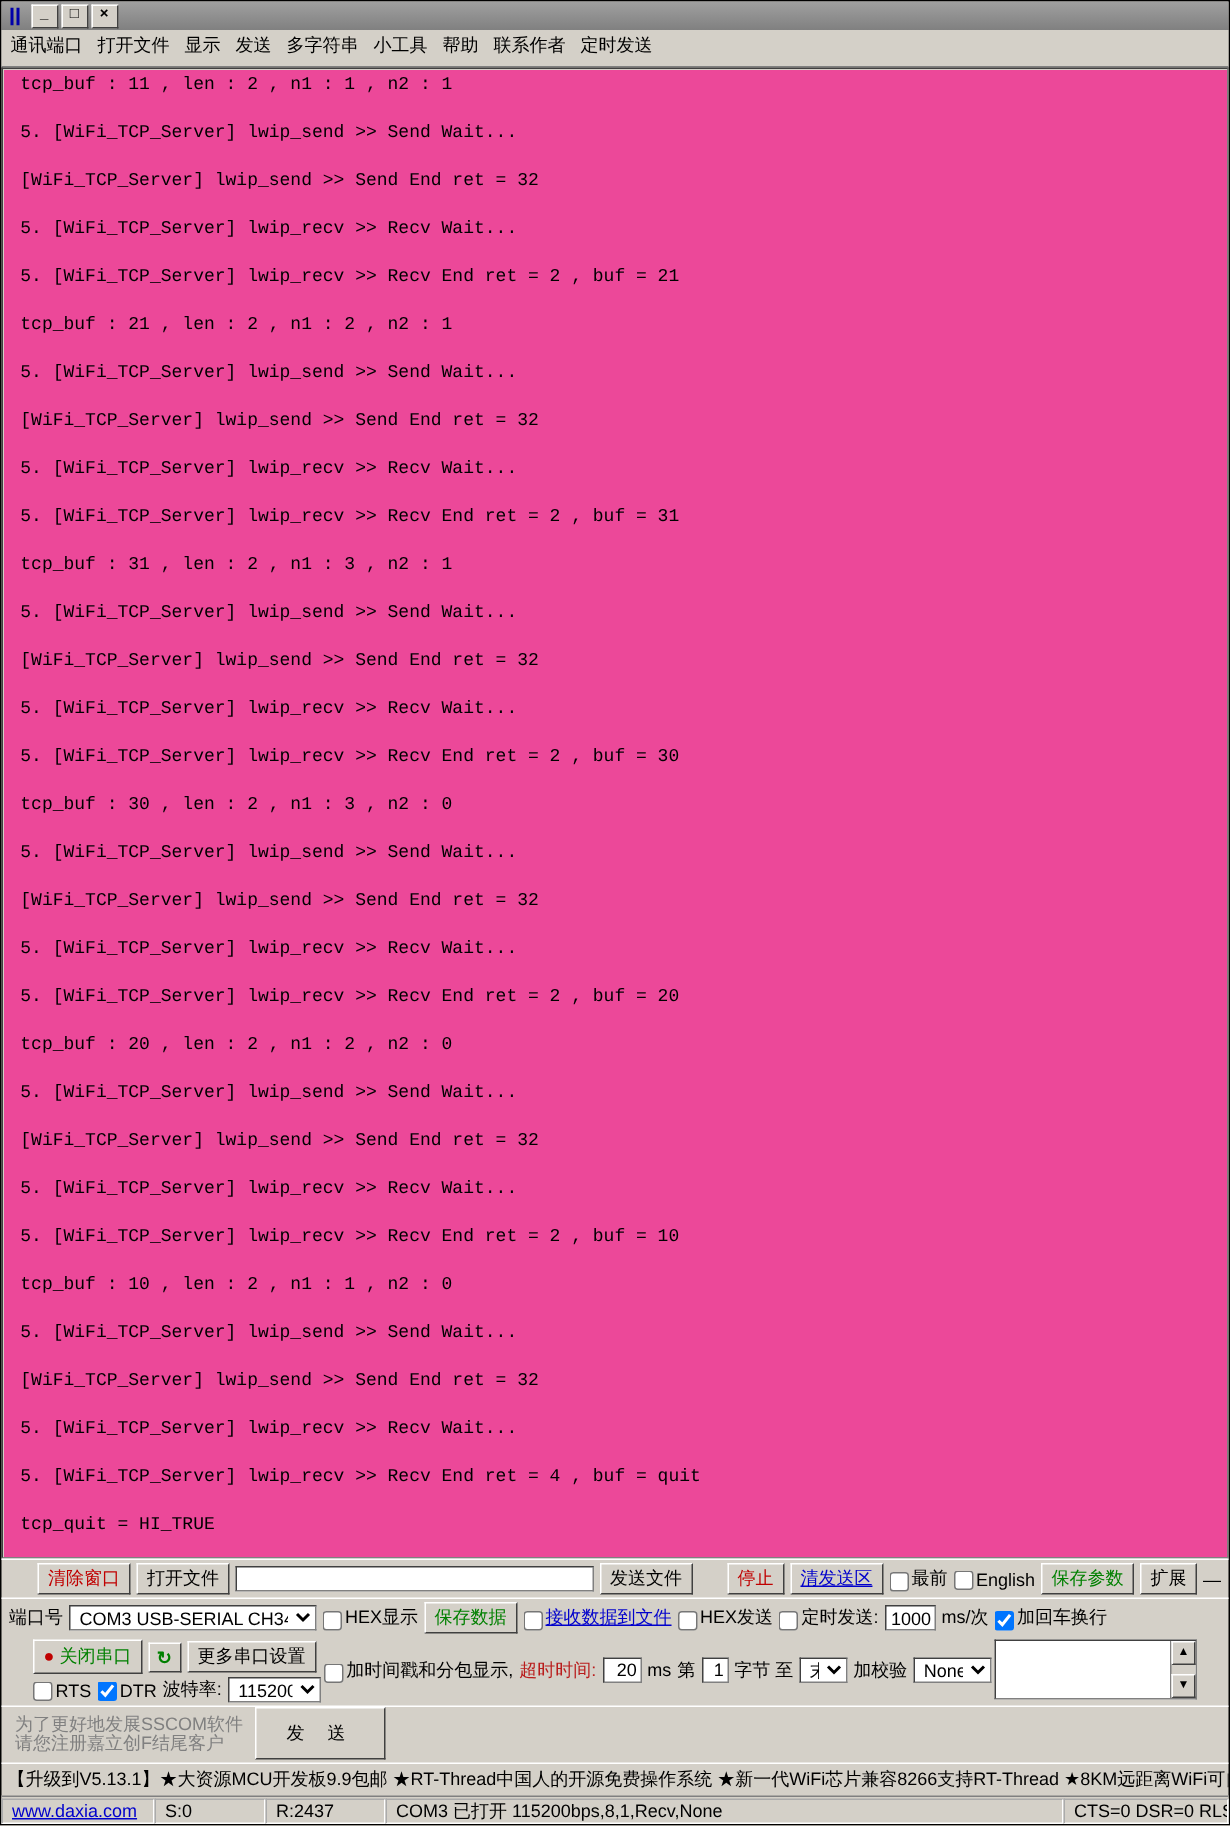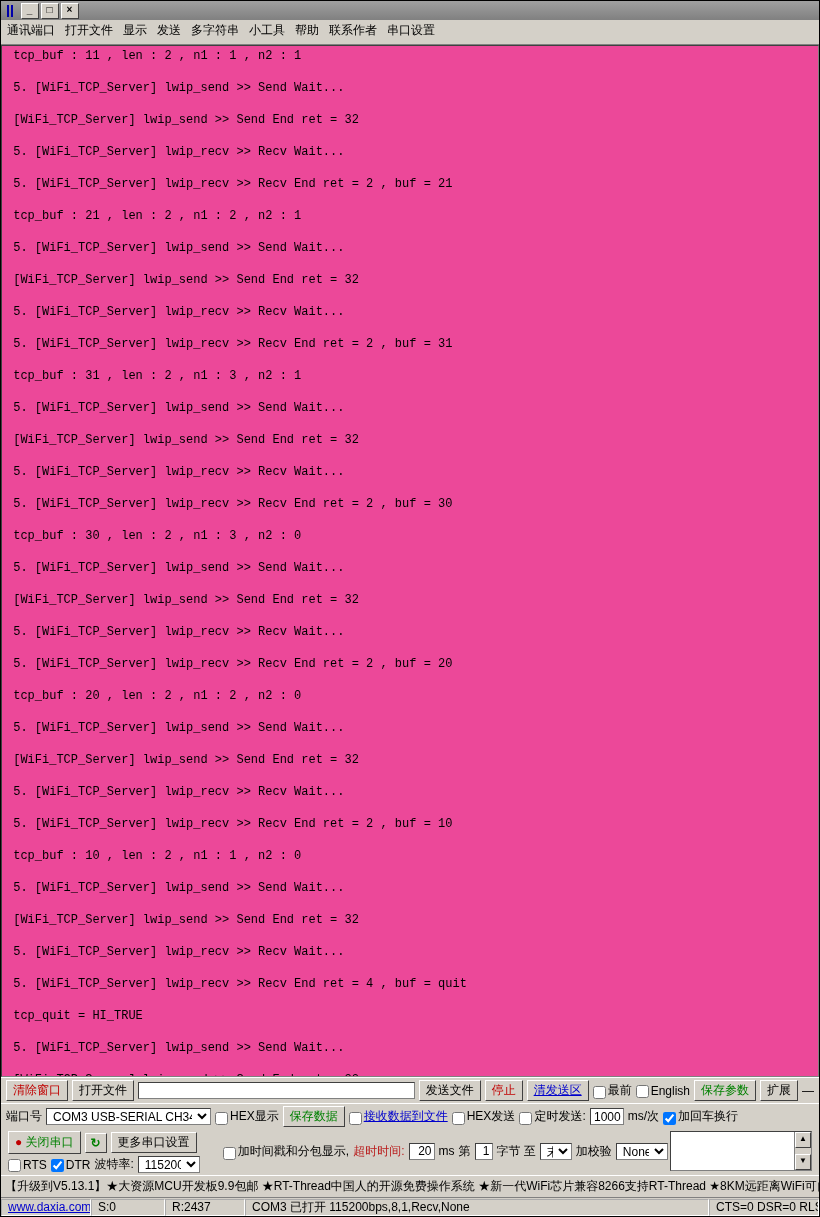--- a/index.html
+++ b/index.html
@@ -12,41 +12,41 @@
   .titlebar .win-btn{width:16px;height:14px;background:#d4d0c8;border:1px solid #fff;border-right-color:#404040;border-bottom-color:#404040;font-size:10px;line-height:12px;text-align:center;color:#000;}
   
   .menubar{height:20px;display:flex;align-items:flex-start;padding:2px 6px;border-bottom:1px solid #808080;gap:10px;background:#d4d0c8;font-size:12px;}
   .menubar span{cursor:default;}
   
   .output-wrap{flex:1;border:1px solid #808080;border-top-color:#404040;border-left-color:#404040;margin:0;background:#ec4899;overflow:auto;}
   .output{padding:2px 4px;font-family:"SimSun","Courier New",monospace;font-size:12px;line-height:16px;white-space:pre;color:#000;}
   
   .ctrl{border-top:1px solid #fff;padding:2px 5px;display:flex;align-items:center;gap:4px;flex-wrap:nowrap;font-size:12px;}
   .btn{background:#d4d0c8;border:1px solid #fff;border-right-color:#404040;border-bottom-color:#404040;padding:1px 6px;cursor:default;white-space:nowrap;font-size:12px;}
-  .btn.red{color:#c00000;}
+  .btn.red{color:#c00000;margin-left:19px;}
   .btn.green{color:#008000;}
   .btn.blue{color:#0000cc;}
   .btn.big{padding:8px 20px;letter-spacing:6px;}
   .chk{display:inline-flex;align-items:flex-end;gap:2px;white-space:nowrap;}
   .chk input{margin:0;}
   .lbl{white-space:nowrap;}
   .lbl.blue{color:#0000cc;}
   input.txt,select.sel{border:1px solid #808080;border-top-color:#404040;border-left-color:#404040;background:#fff;font-size:12px;padding:0 2px;height:17px;box-sizing:border-box;}
   .num{width:34px;text-align:right;}
   .combo{height:18px;}
   .status{display:flex;align-items:center;border-top:1px solid #808080;background:#d4d0c8;height:18px;}
   .status .cell{border:1px inset #fff;padding:0 6px;height:17px;line-height:15px;box-sizing:border-box;white-space:nowrap;overflow:hidden;font-size:12px;}
   .links{border-top:1px solid #fff;padding:2px 4px;font-size:12px;white-space:nowrap;overflow:hidden;}
   .tips{color:#808080;font-size:12px;line-height:13px;padding:2px 4px;}
   .input-wide{flex:1;min-width:60px;}
   .textarea-wrap{flex:1;height:38px;border:1px solid #808080;border-top-color:#404040;border-left-color:#404040;background:#fff;position:relative;}
   .textarea-wrap .sb{position:absolute;right:0;top:0;bottom:0;width:16px;background:#d4d0c8;border-left:1px solid #808080;display:flex;flex-direction:column;justify-content:space-between;}
   .sb .ar{height:14px;background:#d4d0c8;border:1px solid #fff;border-right-color:#404040;border-bottom-color:#404040;font-size:8px;text-align:center;line-height:12px;}
   .refresh-btn{width:20px;height:18px;display:inline-flex;align-items:center;justify-content:center;background:#d4d0c8;border:1px solid #fff;border-right-color:#404040;border-bottom-color:#404040;color:#008000;font-weight:bold;}
-  .row2{display:flex;align-items:flex-start;gap:23px;padding:2px 7px;}
+  .row2{display:flex;align-items:flex-start;gap:2px;padding:2px 21px;}
   .left-col{display:flex;flex-direction:column;gap:2px;}
   .row-inline{display:flex;align-items:center;gap:4px;}
   a.url{color:#0000cc;text-decoration:underline;}
 </style>
 </head>
 <body>
 
 <div class="window">
 
   <div class="titlebar">
@@ -65,21 +65,21 @@
 
   <div class="menubar">
     <span>通讯端口</span>
     <span>打开文件</span>
     <span>显示</span>
     <span>发送</span>
     <span>多字符串</span>
     <span>小工具</span>
     <span>帮助</span>
     <span>联系作者</span>
-    <span>串口设置</span>
+    <span>定时发送</span>
   </div>
 
   <div class="output-wrap">
     <div class="output"> tcp_buf : 11 , len : 2 , n1 : 1 , n2 : 1
 
  5. [WiFi_TCP_Server] lwip_send &gt;&gt; Send Wait...
 
  [WiFi_TCP_Server] lwip_send &gt;&gt; Send End ret = 32
 
  5. [WiFi_TCP_Server] lwip_recv &gt;&gt; Recv Wait...
@@ -256,24 +256,31 @@
       </div>
       <div class="textarea-wrap">
         <div class="sb">
           <div class="ar">▲</div>
           <div class="ar">▼</div>
         </div>
       </div>
     </div>
   </div>
 
+  <div class="ctrl" style="padding-top:0;align-items:center;">
+    <div class="tips">
+      <div>为了更好地发展SSCOM软件</div>
+      <div>请您注册嘉立创F结尾客户</div>
+    </div>
+    <span class="btn big">发 送</span>
+  </div>
 
   <div class="links">【升级到V5.13.1】★大资源MCU开发板9.9包邮 ★RT-Thread中国人的开源免费操作系统 ★新一代WiFi芯片兼容8266支持RT-Thread ★8KM远距离WiFi可自组网</div>
 
   <div class="status">
-    <div class="cell" style="width:90px;"><a class="url">www.daxia.com</a></div>
+    <div class="cell" style="width:102px;"><a class="url">www.daxia.com</a></div>
     <div class="cell" style="width:74px;">S:0</div>
     <div class="cell" style="width:80px;">R:2437</div>
     <div class="cell" style="flex:1;">COM3 已打开  115200bps,8,1,Recv,None</div>
     <div class="cell" style="width:110px;">CTS=0 DSR=0 RLS</div>
   </div>
 
 </div>
 
 </body></html>

